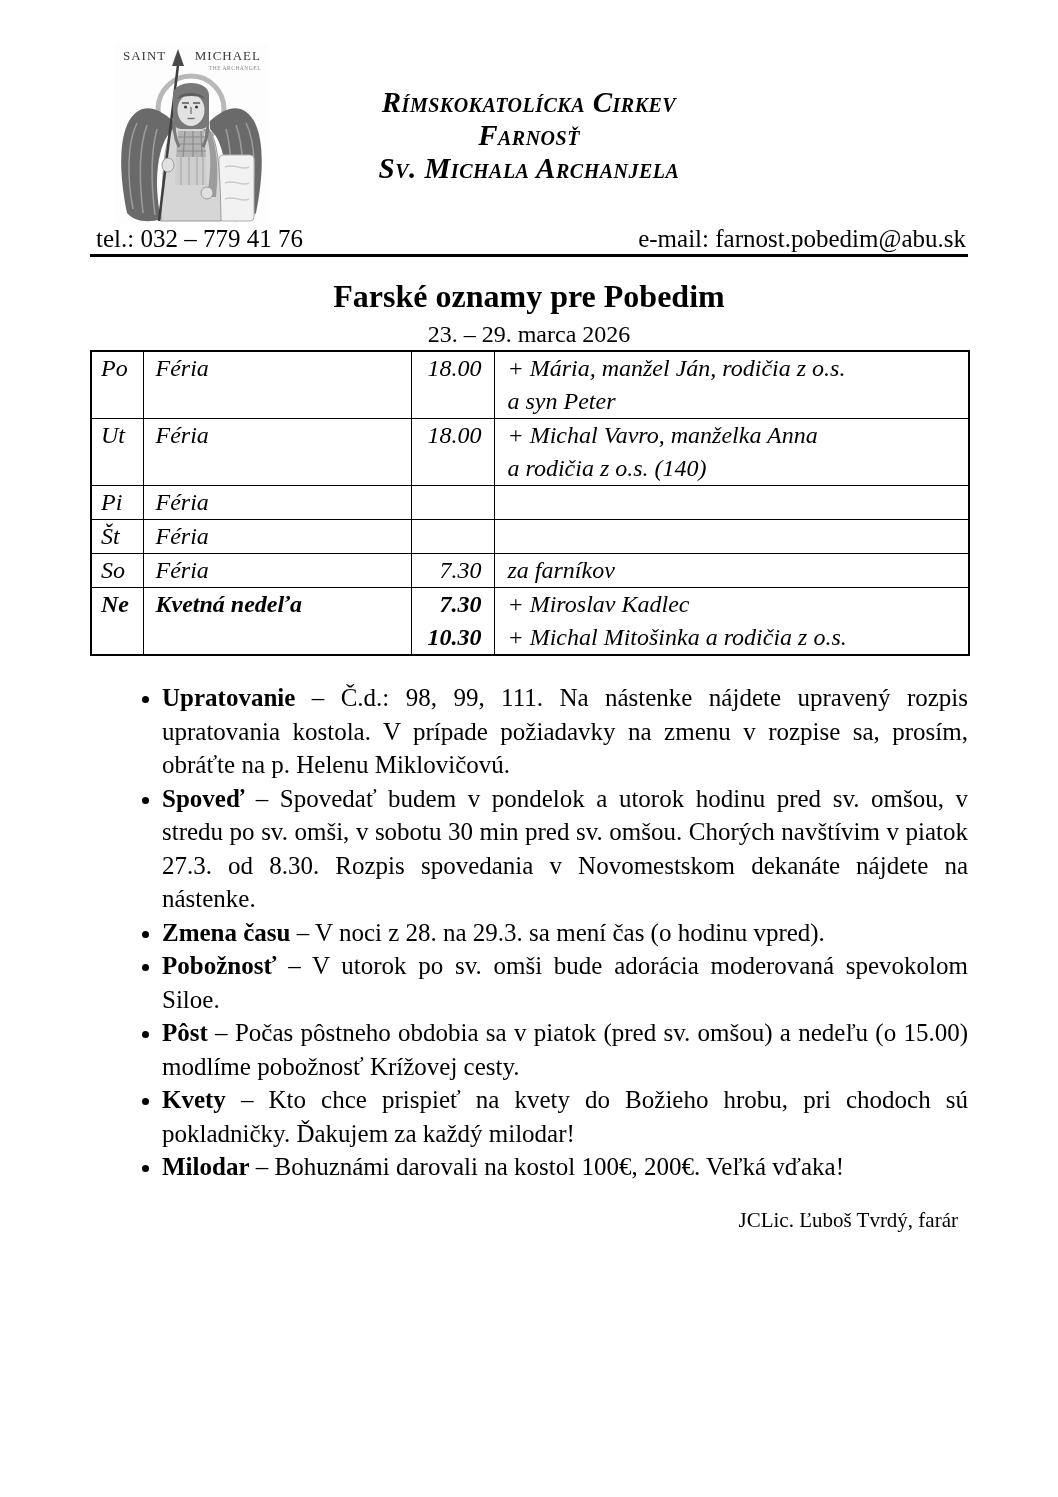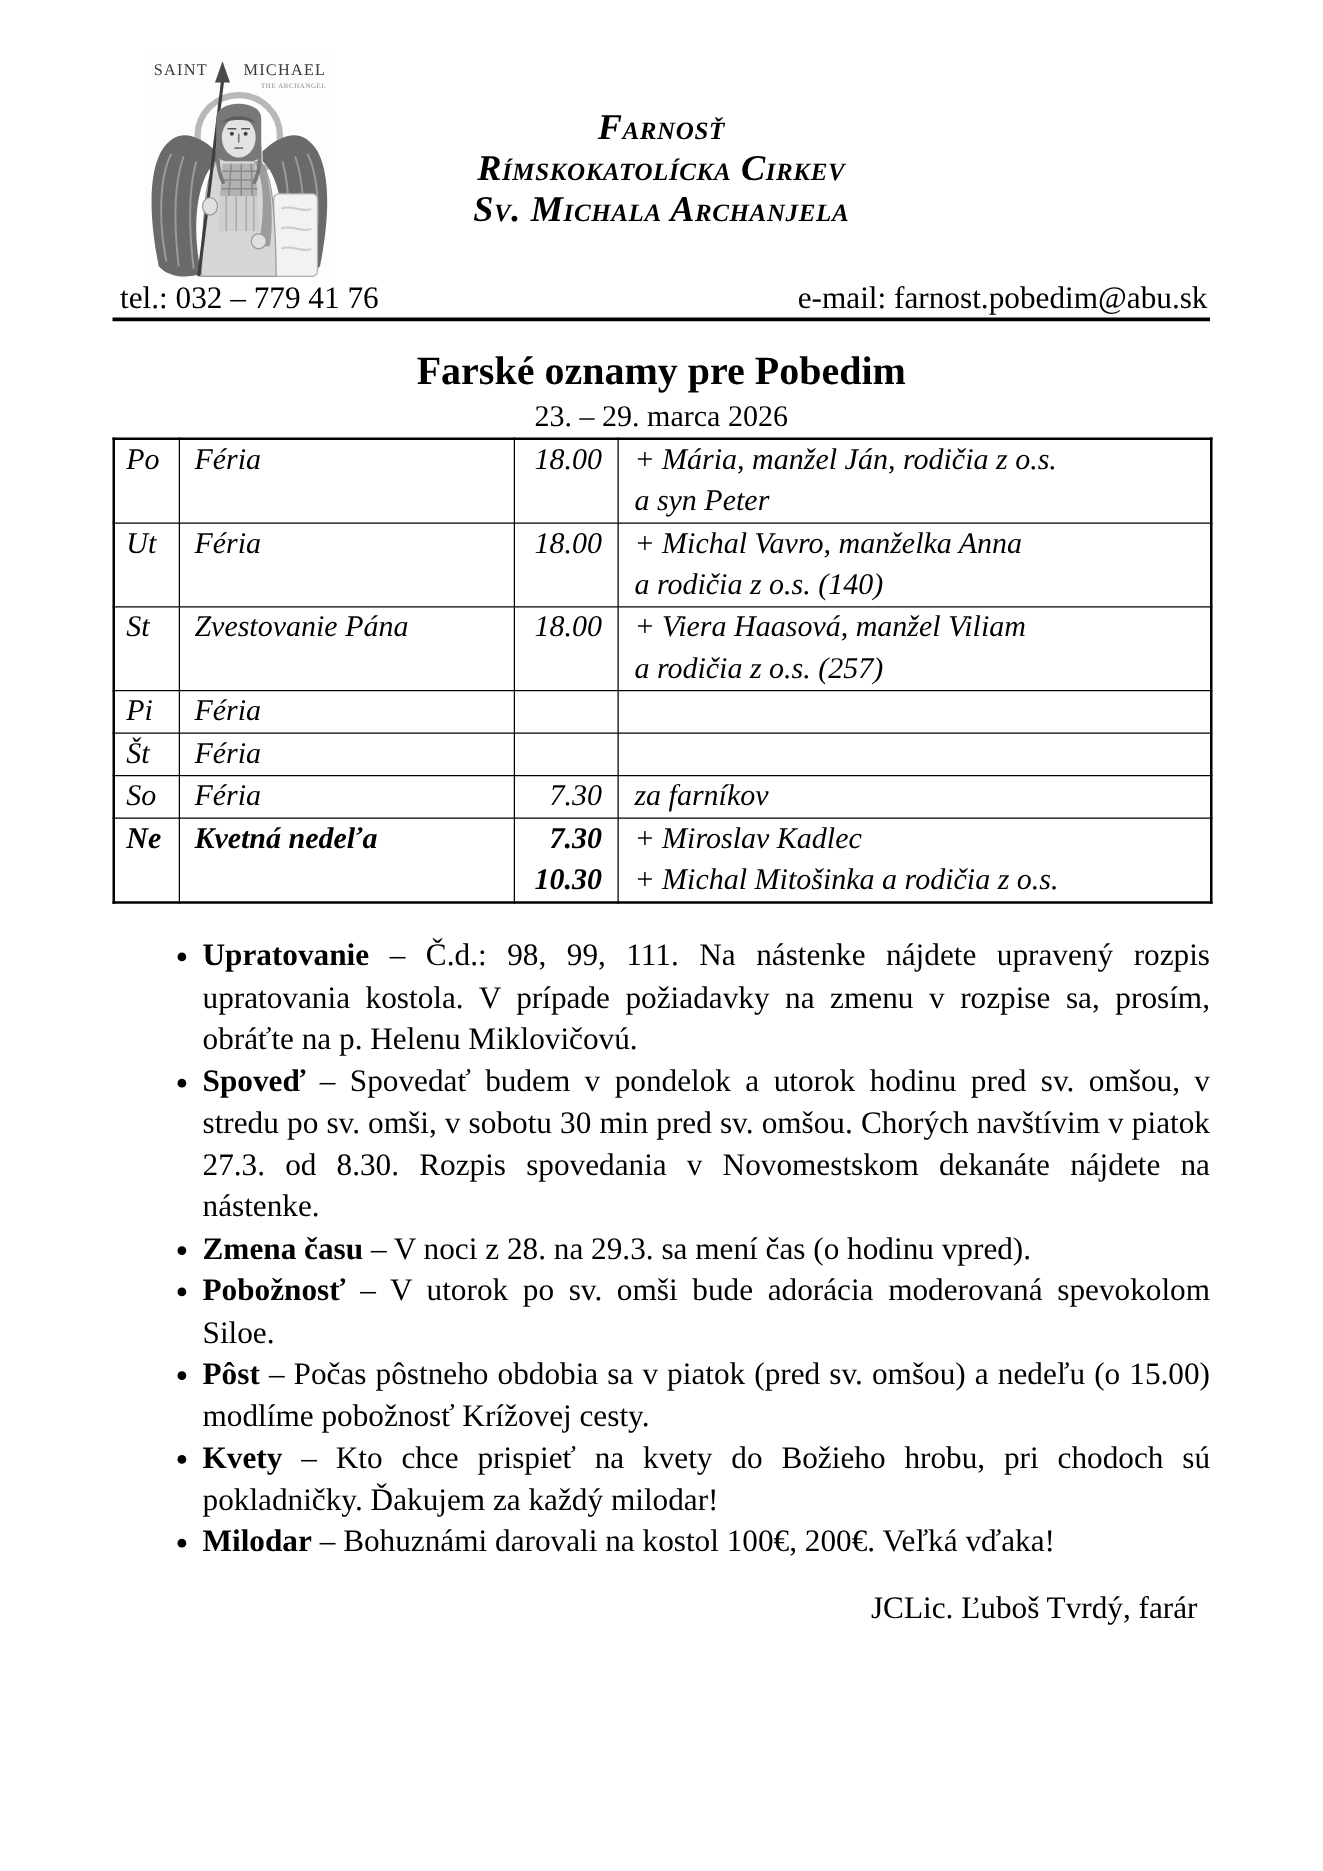--- a/index.html
+++ b/index.html
@@ -85,21 +85,21 @@
     text-align: justify;
     text-justify: inter-word;
     margin: 0; padding: 0;
   }
   ul.announcements li::marker { color: #000; font-size: 22px; }
   .lead { font-weight: bold; }
   .signature {
     margin-top: 22px;
     padding-right: 10px;
     text-align: right;
-    font-size: 25px; line-height: 28px;
+    font-size: 21px; line-height: 28px;
   }
   .logo svg text { font-family: "Liberation Serif", serif; }
 </style>
 </head>
 <body>
 
 <div class="page">
   <div class="content">
 
     <div class="header">
@@ -138,22 +138,22 @@
           <circle cx="81.5" cy="64" r="1.6" fill="#3f3f3f"></circle>
           <path d="M67,60 L74,60 M78,60 L85,60" stroke="#555" stroke-width="1.3"></path>
           <path d="M76,64 L76,71 M72.5,75.5 L79.5,75.5" stroke="#777" stroke-width="1.3" fill="none"></path>
 
           <text x="8" y="17" font-size="13" letter-spacing="1" fill="#3a3a3a">SAINT</text>
           <text x="146" y="17" text-anchor="end" font-size="13" letter-spacing="1" fill="#3a3a3a">MICHAEL</text>
           <text x="146" y="27" text-anchor="end" font-size="5.5" letter-spacing="0.5" fill="#8a8a8a">THE ARCHANGEL</text>
         </svg>
       </div>
       <div class="org">
+        <div>Rímskokatolícka Cirkev</div>
         <div>Farnosť</div>
-        <div>Rímskokatolícka Cirkev</div>
         <div>Sv. Michala Archanjela</div>
       </div>
     </div>
 
     <div class="contact-row">
       <span>tel.: 032 – 779 41 76</span>
       <span>e-mail: farnost.pobedim@abu.sk</span>
     </div>
     <div class="rule"></div>
 
@@ -181,31 +181,20 @@
           </tr>
           <tr>
             <td class="day">Ut</td>
             <td class="feast">Féria</td>
             <td class="time">
               <div>18.00</div>
             </td>
             <td class="intent">
               <div>+ Michal Vavro, manželka Anna</div>
               <div>a rodičia z o.s. (140)</div>
-            </td>
-          </tr>
-          <tr>
-            <td class="day">St</td>
-            <td class="feast">Zvestovanie Pána</td>
-            <td class="time">
-              <div>18.00</div>
-            </td>
-            <td class="intent">
-              <div>+ Viera Haasová, manžel Viliam</div>
-              <div>a rodičia z o.s. (257)</div>
             </td>
           </tr>
           <tr>
             <td class="day">Pi</td>
             <td class="feast">Féria</td>
             <td class="time"></td>
             <td class="intent"></td>
           </tr>
           <tr>
             <td class="day">Št</td>

